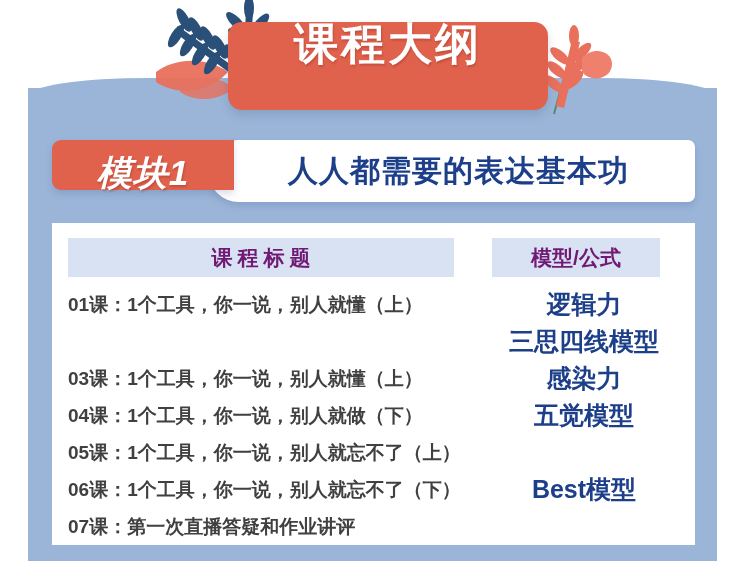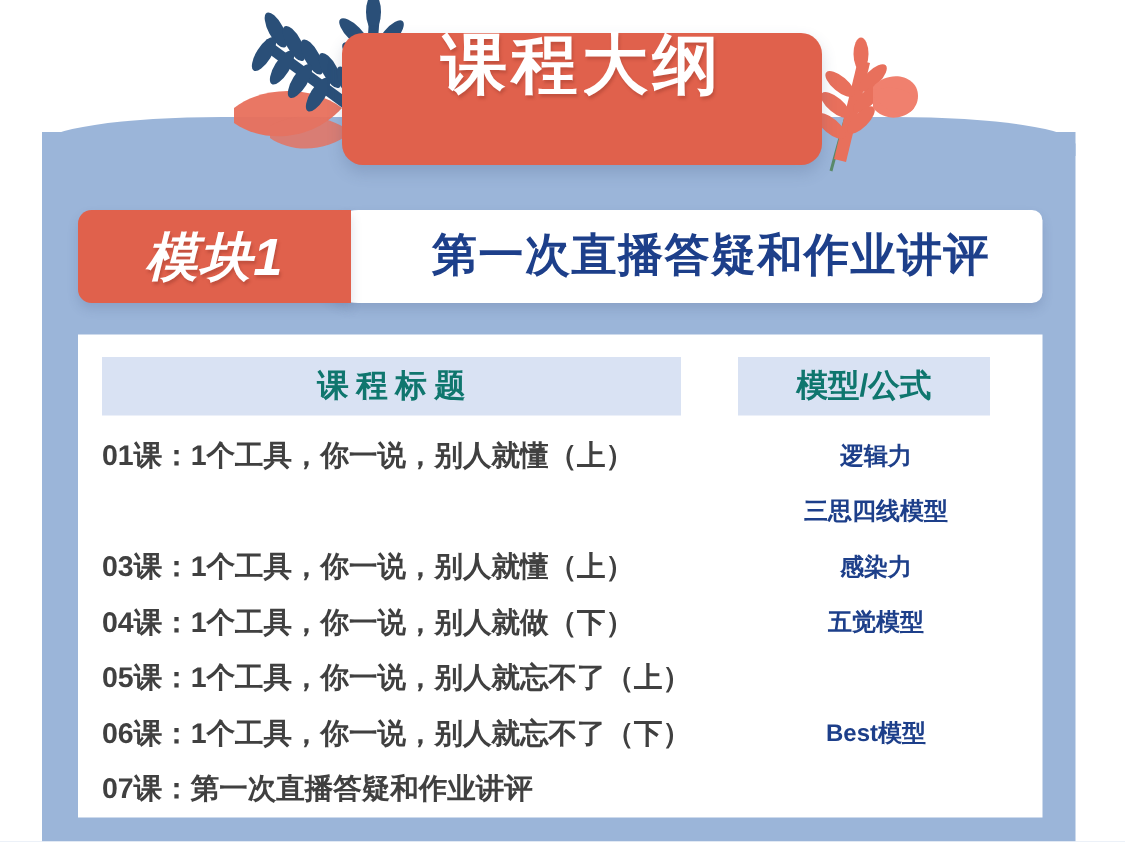--- a/index.html
+++ b/index.html
@@ -79,25 +79,25 @@
     left: 52px;
     top: 140px;
     width: 643px;
     height: 62px;
   }
   .module-red {
     position: absolute;
     left: 0;
     top: 0;
     width: 182px;
-    height: 62px;
+    height: 50px;
     background: #e0614c;
     border-radius: 9px 0 0 9px;
     display: flex;
-    align-items: center;
+    align-items: flex-end;
     justify-content: center;
     box-shadow: 0 4px 7px rgba(60,80,120,0.18);
   }
   .module-red .module-label {
     color: #ffffff;
     font-size: 35px;
     font-weight: bold;
     font-style: italic;
     letter-spacing: 1px;
     line-height: 1;
@@ -147,21 +147,21 @@
     top: 0;
     height: 39px;
     background: #d9e2f3;
     display: flex;
     align-items: center;
     justify-content: center;
   }
   .th-title  { left: 16px;  width: 386px; }
   .th-model  { left: 440px; width: 168px; }
   .th-text {
-    color: #0f766e;
+    color: #701a75;
     font-size: 21px;
     font-weight: bold;
     line-height: 1;
   }
   .th-title .th-text { letter-spacing: 5px; text-indent: 5px; }
 
   
   .tbody {
     position: absolute;
     left: 0;
@@ -189,21 +189,21 @@
   .cell-model {
     position: absolute;
     left: 440px;
     top: 0;
     width: 184px;
     height: 37px;
     display: flex;
     align-items: center;
     justify-content: center;
     color: #1d3f8a;
-    font-size: 16px;
+    font-size: 25px;
     font-weight: bold;
     line-height: 1;
     white-space: nowrap;
   }
 </style>
 </head>
 <body>
 
 <div id="poster">
 
@@ -265,21 +265,21 @@
       </g>
     </svg>
   </div>
 
   <div class="title-pill">
     <span class="title-text">课程大纲</span>
   </div>
 
   <div class="module-banner">
     <div class="module-white">
-      <span class="module-title">第一次直播答疑和作业讲评</span>
+      <span class="module-title">人人都需要的表达基本功</span>
     </div>
     <div class="module-red">
       <span class="module-label">模块1</span>
     </div>
   </div>
 
   <div class="card">
 
     <div class="thead">
       <div class="th th-title">

